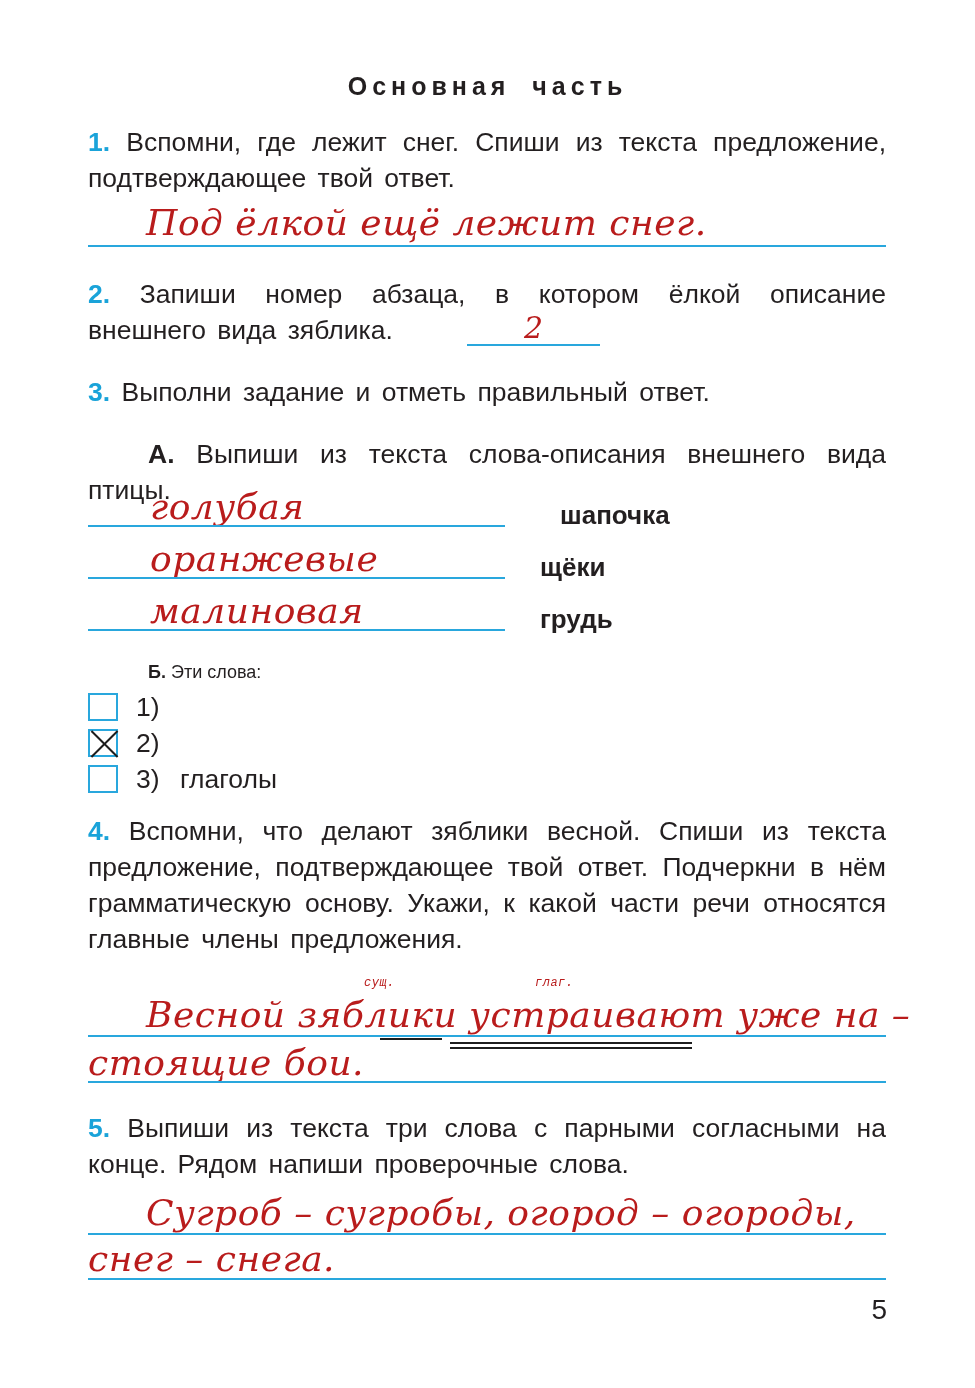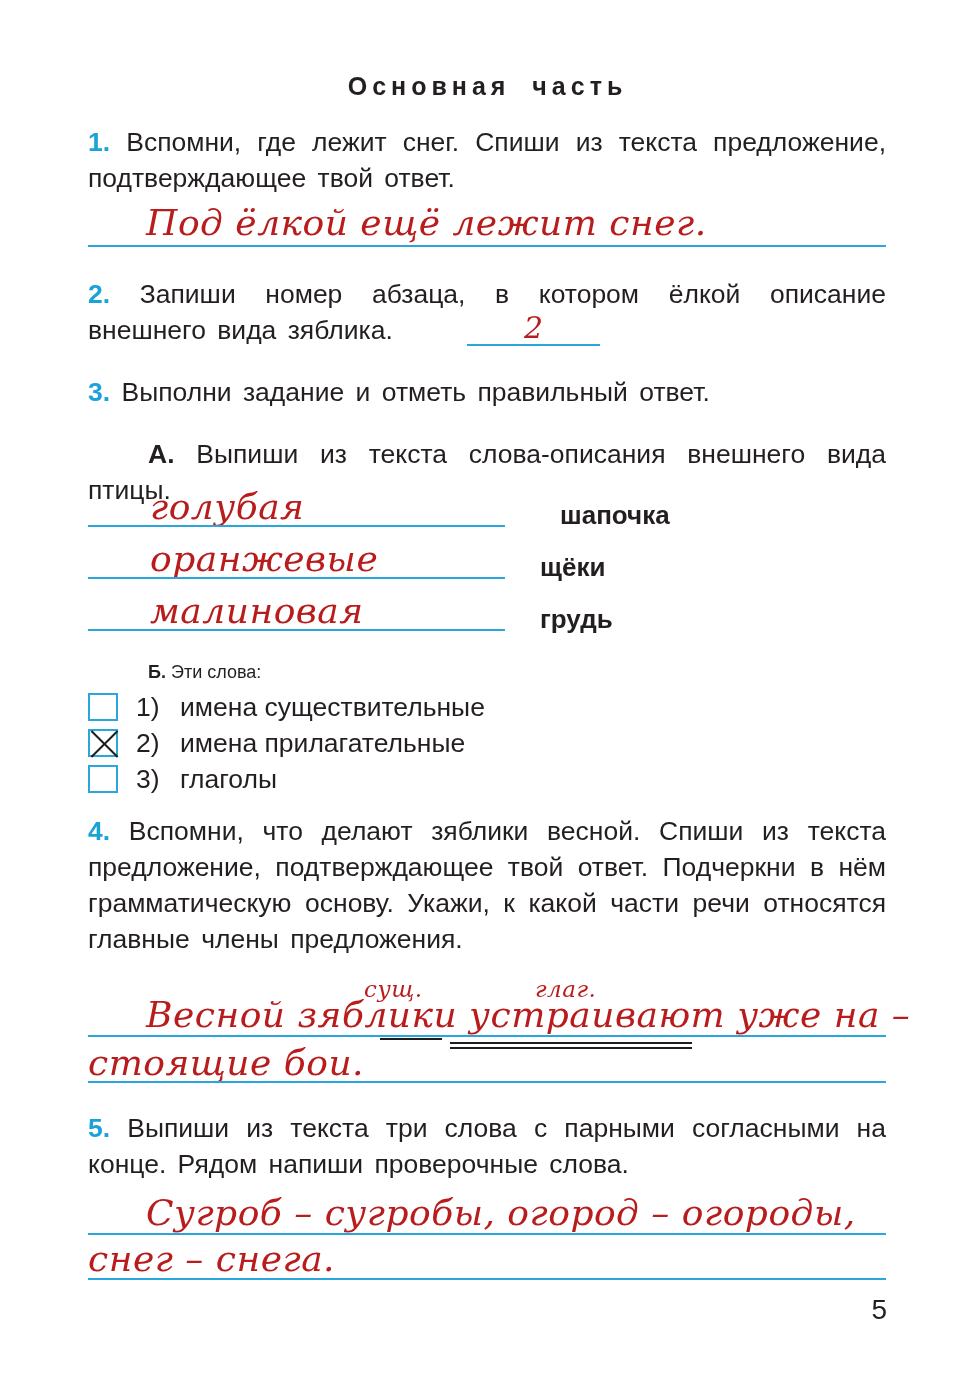--- a/index.html
+++ b/index.html
@@ -9,21 +9,21 @@
   .title { left:0; width:975px; top:72px; text-align:center; font-size:25px; font-weight:bold;
            letter-spacing:5px; word-spacing:10px; }
   .task { left:88px; width:798px; font-size:26.5px; line-height:36px; text-align:justify;
           text-align-last:left; word-spacing:4px; }
   .task .num { color:#1aa3d9; font-weight:bold; }
   .sub { font-size:18px; line-height:36px; }
   .sub b { font-weight:bold; }
   .line { position:absolute; height:2px; background:#29a7dd; }
   .hand { position:absolute; font-family:"DejaVu Serif", serif; font-style:italic;
           font-size:36px; color:#b91c1c; white-space:nowrap; letter-spacing:0.5px; }
-  .hand.sm { font-size:23px; }
+  .hand.sm { font-size:12px;font-family:Liberation Mono, monospace; }
   .label-bold { position:absolute; font-weight:bold; font-size:26px; }
   .cb-row { position:absolute; left:88px; font-size:26.5px; line-height:36px; display:flex; align-items:center; }
   .cb { width:30px; height:28px; border:2px solid #29a7dd; box-sizing:border-box; position:relative; margin-right:18px; }
   .cb.checked::before, .cb.checked::after { content:""; position:absolute; left:-4px; top:12px; width:37px; height:2px; background:#1d1d1d; }
   .cb.checked::before { transform:rotate(45deg); }
   .cb.checked::after { transform:rotate(-45deg); }
   .opt-num { width:44px; }
   .underline1 { position:absolute; height:2px; background:#1d1d1d; }
   .pageno { right:88px; top:1294px; font-size:28px; }
 </style>
@@ -68,26 +68,24 @@
 <div class="label-bold" style="left:540px; top:604px;">грудь</div>
 
 <div class="abs sub" style="left:148px; top:654px;">
   <b>Б.</b>
   <span>Эти слова:</span>
 </div>
 
 <div class="cb-row" style="top:689px;">
   <div class="cb"></div>
   <span class="opt-num">1)</span>
-  <span>имена существительные</span>
 </div>
 <div class="cb-row" style="top:725px;">
   <div class="cb checked"></div>
   <span class="opt-num">2)</span>
-  <span>имена прилагательные</span>
 </div>
 <div class="cb-row" style="top:761px;">
   <div class="cb"></div>
   <span class="opt-num">3)</span>
   <span>глаголы</span>
 </div>
 
 <div class="abs task" style="top:813px;">
   <span class="num">4.</span>
   <span>Вспомни, что делают зяблики весной. Спиши из текста предложение, подтверждающее твой ответ. Подчеркни в нём грамматическую основу. Укажи, к какой части речи относятся главные члены предложения.</span>

